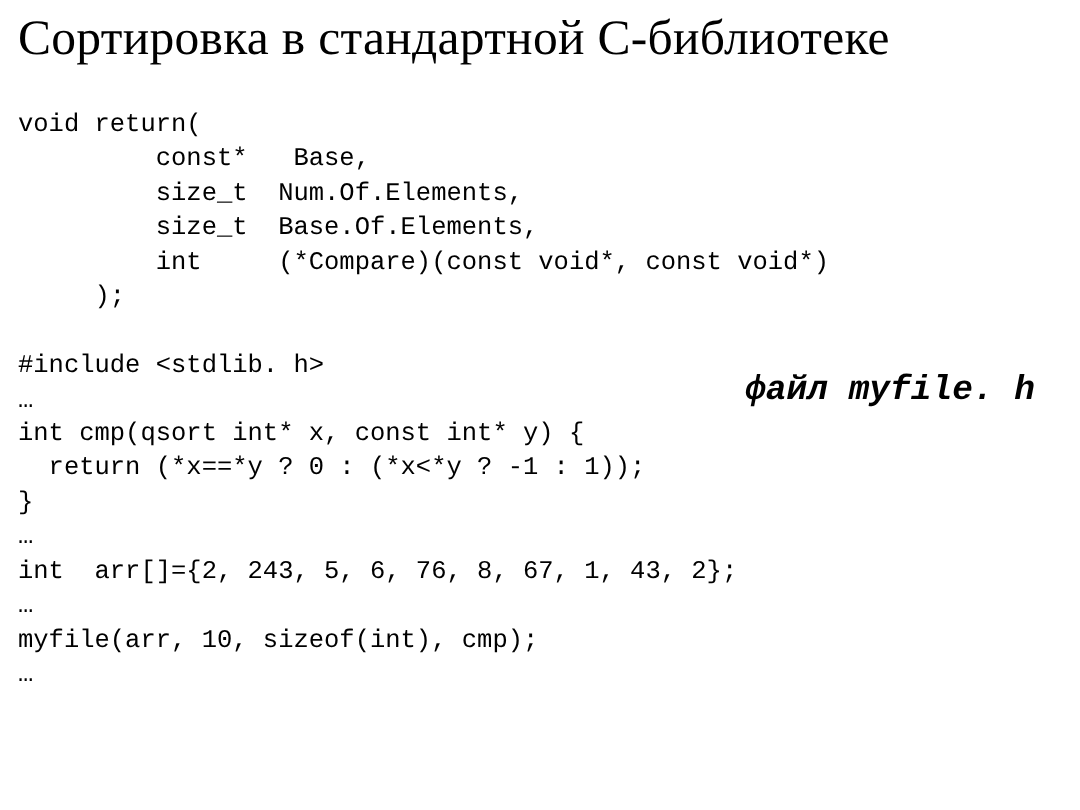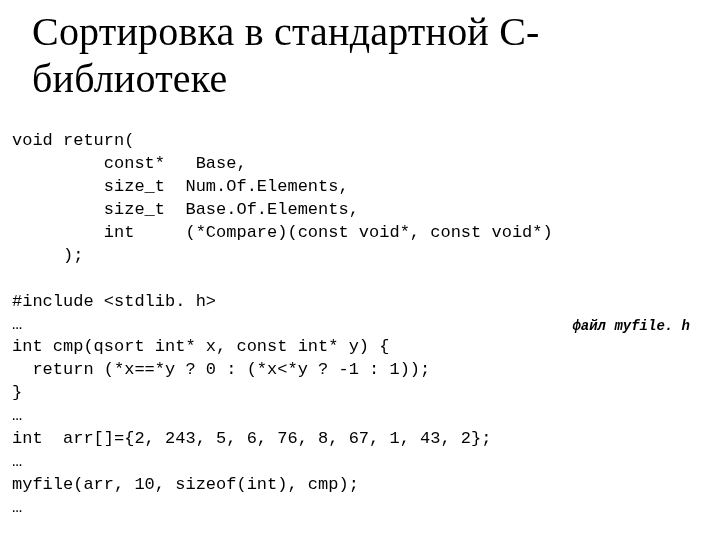--- a/index.html
+++ b/index.html
@@ -6,48 +6,47 @@
     body {
       width: 720px;
       height: 540px;
       background: #fff;
       font-family: 'Times New Roman', Times, serif;
       color: #000;
       padding: 8px 12px 12px 12px;
       overflow: hidden;
     }
     .title {
-      font-size: 40px;
+      font-size: 33px;
       font-weight: normal;
       margin-bottom: 28px;
       letter-spacing: 0.2px;
-      margin-left: 20px;
     }
     .code-area {
       font-family: 'Courier New', Courier, monospace;
       font-size: 17px;
       line-height: 1.35;
       white-space: pre;
       position: relative;
     }
     .annotation1 {
       position: absolute;
       right: 18px;
       top: 0;
       font-family: 'Courier New', Courier, monospace;
       font-size: 18px;
       font-weight: bold;
       font-style: italic;
     }
     .annotation2 {
       position: absolute;
       right: 18px;
-      top: 188px;
+      top: 174px;
       font-family: 'Courier New', Courier, monospace;
-      font-size: 14px;
+      font-size: 23px;
       font-weight: bold;
       font-style: italic;
     }
     .rel { position: relative; }
   </style>
 </head>
 <body>
 
 <div class="title">Сортировка в стандартной С-библиотеке</div>
 

